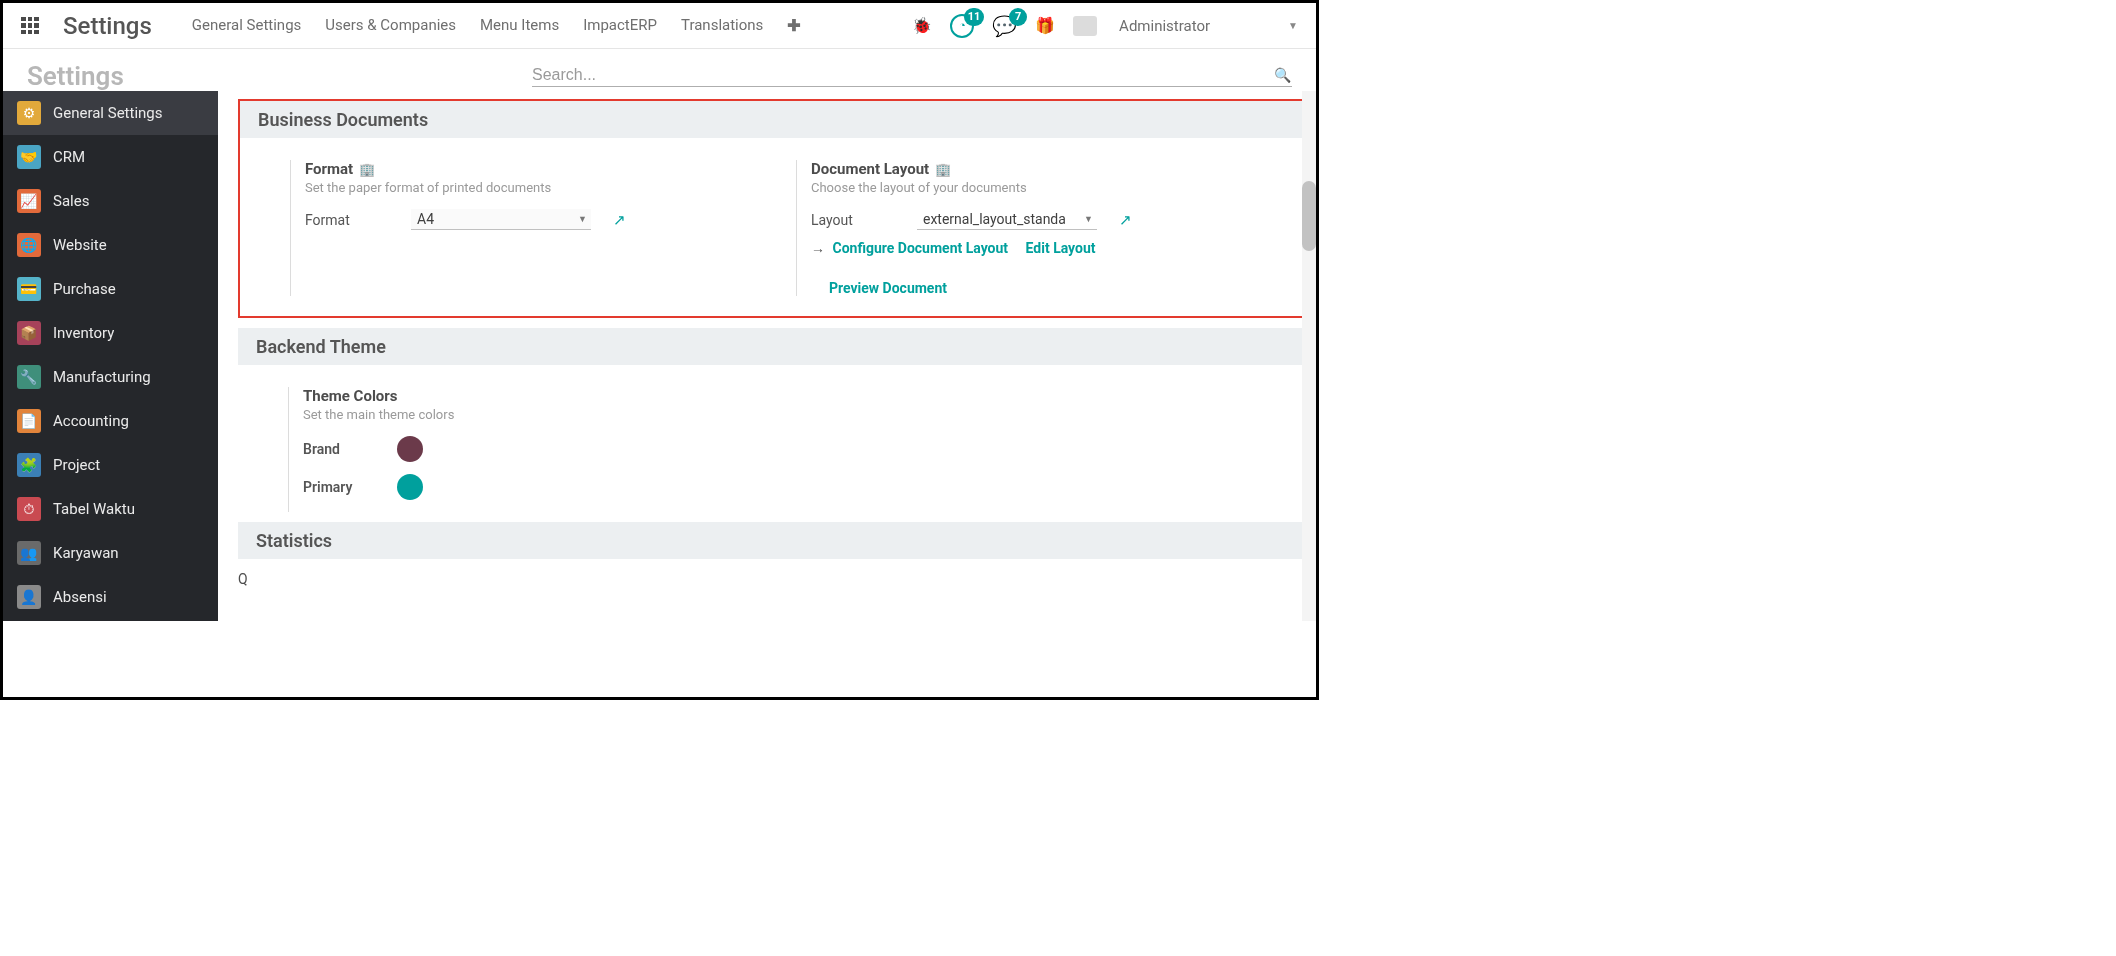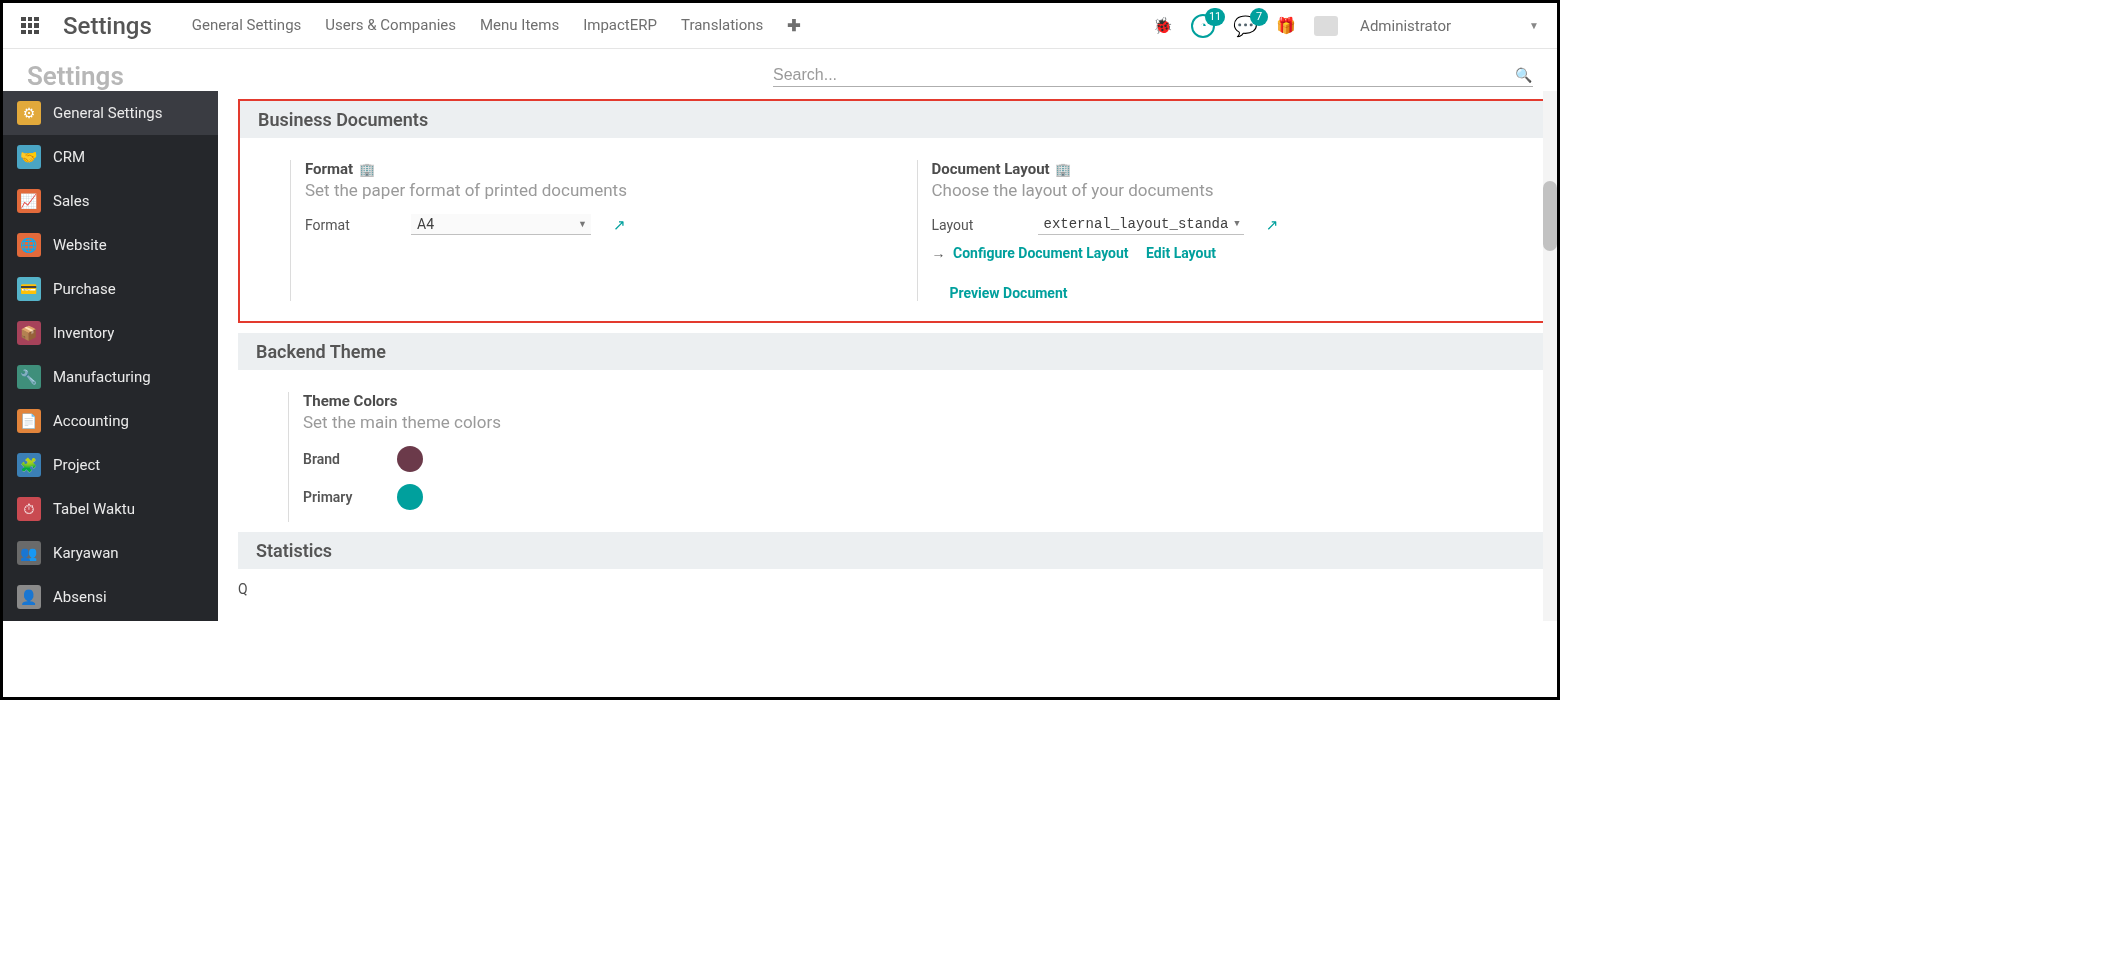--- a/index.html
+++ b/index.html
@@ -1,32 +1,32 @@
 <!DOCTYPE html>
 <html><head>
 <meta charset="utf-8">
 <style>
 * { box-sizing: border-box; margin: 0; padding: 0; }
 body { font-family: -apple-system, BlinkMacSystemFont, "Segoe UI", Roboto, sans-serif; font-size: 14px; color: #4c4c4c; background: #fff; }
-.outer-border { border: 3px solid #000; width: 1560px; height: 700px; overflow: hidden; position: relative; }
+.outer-border { border: 3px solid #000; width: 1319px; height: 700px; overflow: hidden; position: relative; }
 
 
 .topnav { display: flex; align-items: center; height: 46px; border-bottom: 1px solid #e5e5e5; padding: 0 18px; }
 .apps-grid { width: 18px; height: 18px; display: grid; grid-template-columns: repeat(3,1fr); grid-template-rows: repeat(3,1fr); gap: 2px; margin-right: 24px; cursor: pointer; }
 .apps-grid span { background: #4a4a4a; }
 .app-title { font-size: 24px; color: #555; font-weight: 500; margin-right: 40px; }
 .nav-menu { display: flex; gap: 24px; flex: 0 0 auto; }
 .nav-menu a { color: #6f6f6f; text-decoration: none; font-size: 15px; cursor: pointer; }
 .nav-menu .plus { color: #6f6f6f; font-size: 16px; font-weight: bold; }
 .topnav-spacer { flex: 1; }
 .top-icons { display: flex; align-items: center; gap: 18px; }
 .icon-plain { color: #555; font-size: 16px; cursor: pointer; }
 .icon-badge-wrap { position: relative; cursor: pointer; display: flex; align-items: center; }
 .clock-circle { width: 24px; height: 24px; border: 2px solid #00a09d; border-radius: 50%; display: inline-flex; align-items: center; justify-content: center; font-size: 11px; color: #00a09d; }
-.badge { position: absolute; top: -6px; right: -10px; background: #00a09d; color: #fff; border-radius: 10px; font-size: 11px; min-width: 18px; height: 18px; display: flex; align-items: center; justify-content: center; padding: 0 4px; }
+.badge { position: absolute; top: -6px; right: -10px; background: #00a09d; color: #fff; border-radius: 10px; font-size: 11px; min-width: 18px; height: 18px; display: flex; align-items: center; justify-content: center; padding: 0 4px; font-weight: bold; }
 .comment-icon { font-size: 20px; color: #4b4b4b; }
 .avatar-placeholder { width: 24px; height: 20px; background: #dcdcdc; border-radius: 3px; display: inline-block; }
 .user-name { color: #6f6f6f; font-size: 15px; margin-left: 4px; }
 .caret-down { margin-left: 60px; color: #888; font-size: 10px; }
 
 
 .page-title-row { display: flex; align-items: center; padding: 12px 24px 0 24px; }
 .page-title { color: #b7b7b7; font-size: 26px; font-weight: 600; flex: 0 0 auto; }
 .page-title-row-spacer { flex: 1; }
 .search-wrap { flex: 0 0 760px; border-bottom: 1px solid #aeaeae; display: flex; align-items: center; padding-bottom: 2px; }
@@ -51,25 +51,25 @@
 .content-scroll-outer { position: absolute; right: 0; top: 0; width: 14px; height: 100%; background: #f4f4f4; }
 .content-scroll-thumb { position: absolute; right: 0; top: 90px; width: 14px; height: 70px; background: #c2c2c2; border-radius: 7px; }
 
 .section-header { background: #eceff1; padding: 8px 18px; font-size: 18px; font-weight: 600; color: #555; margin-bottom: 12px; }
 .highlight-box { border: 2px solid #e33a2e; padding: 0; margin-bottom: 10px; }
 .highlight-box .section-header { margin-top: 0; }
 .two-col { display: flex; padding: 10px 30px 20px 50px; gap: 30px; }
 .setting-block { flex: 1; border-left: 1px solid #dcdcdc; padding-left: 14px; }
 .setting-title { font-weight: 700; color: #4c4c4c; font-size: 15px; margin-bottom: 2px; display: flex; align-items: center; gap: 6px; }
 .build-icon { font-size: 13px; color: #999; }
-.setting-desc { color: #9a9a9a; font-size: 17px; margin-bottom: 14px; }
+.setting-desc { color: #9a9a9a; font-size: 13px; margin-bottom: 14px; }
 .form-row { display: flex; align-items: center; gap: 16px; margin-bottom: 8px; }
 .form-label { width: 90px; color: #555; font-size: 14px; }
 .select-field { display: flex; align-items: center; border-bottom: 1px solid #c0c0c0; padding: 2px 4px 2px 6px; min-width: 180px; background: #fafafa; cursor: pointer; justify-content: space-between; }
-.select-field.lite { background: transparent; font-family: Liberation Mono, monospace; }
+.select-field.lite { background: transparent; }
 .select-text { color: #404040; font-size: 14px; }
 .select-caret { color: #777; font-size: 9px; margin-left: 6px; }
 .ext-link { color: #00a09d; font-size: 15px; margin-left: 6px; cursor: pointer; }
 .link-row { margin-top: 10px; font-size: 14px; }
 .link-row .arrow { color: #555; margin-right: 4px; }
 .link-row a { color: #00a09d; font-weight: 700; text-decoration: none; margin-right: 14px; cursor: pointer; }
 .link-row .prev { display: block; margin-top: 24px; margin-left: 18px; }
 
 
 .theme-row { display: flex; align-items: center; gap: 14px; margin-bottom: 12px; }

